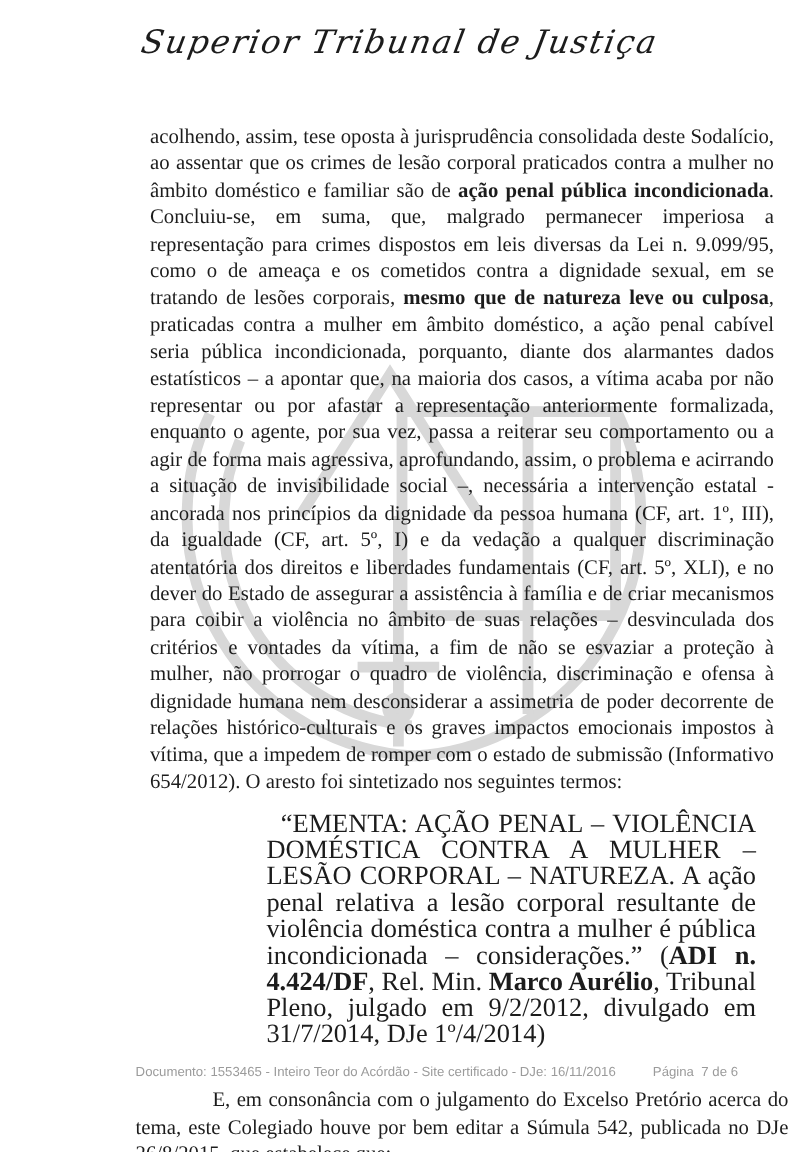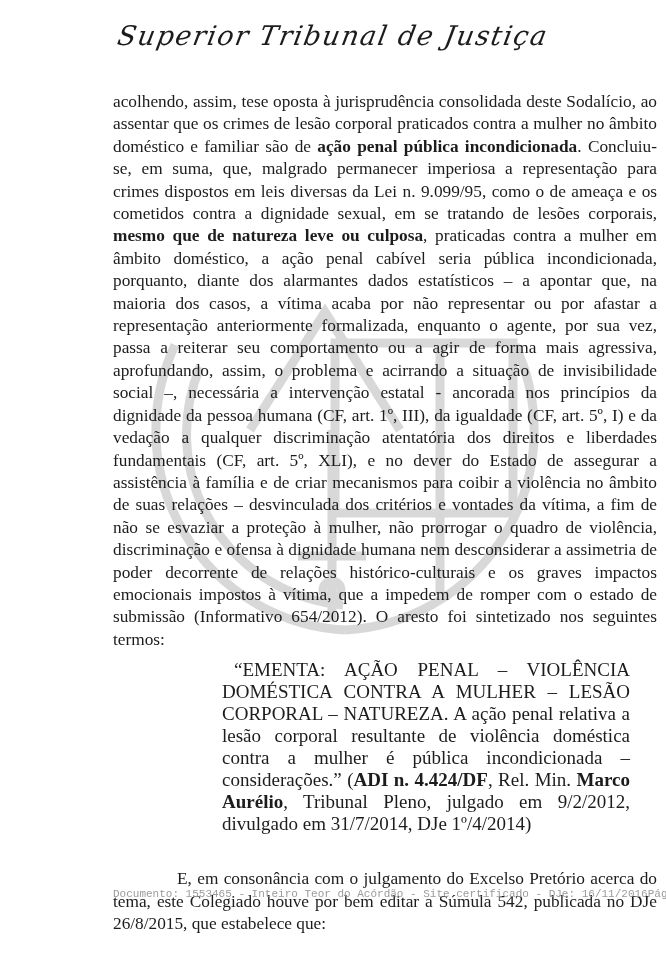--- a/index.html
+++ b/index.html
@@ -32,43 +32,43 @@
   .content {
     position:absolute;
     left:113px; top:91px;
     width:544px;
     z-index:1;
     color:#1c1c1c;
     font-size:17.3px;
     line-height:22.4px;
     text-align:justify;
   }
-  .p-main { margin:0; }
+  .p-main { margin:12px; }
   .quote {
     margin:8px 0 0 109px;
     width:408px;
-    font-size:19px;
+    font-size:22px;
     line-height:21.9px;
     text-indent:12px;
     text-align:justify;
   }
   .p-close {
     margin:34px 0 0 0;
     text-indent:64px;
     font-family:Liberation Serif, serif;
   }
   .b { font-weight:bold; }
   .footer {
     position:absolute;
     top:888px; left:113px; right:51px;
     z-index:1;
     display:flex;
     justify-content:space-between;
     align-items:center;
-    font-family:Liberation Mono, monospace;
+    font-family:Liberation Sans, sans-serif;
     font-size:11px;
     color:#9b9b9b;
     white-space:pre;
   }
 </style>
 </head>
 <body>
 
 <div class="page">
 

